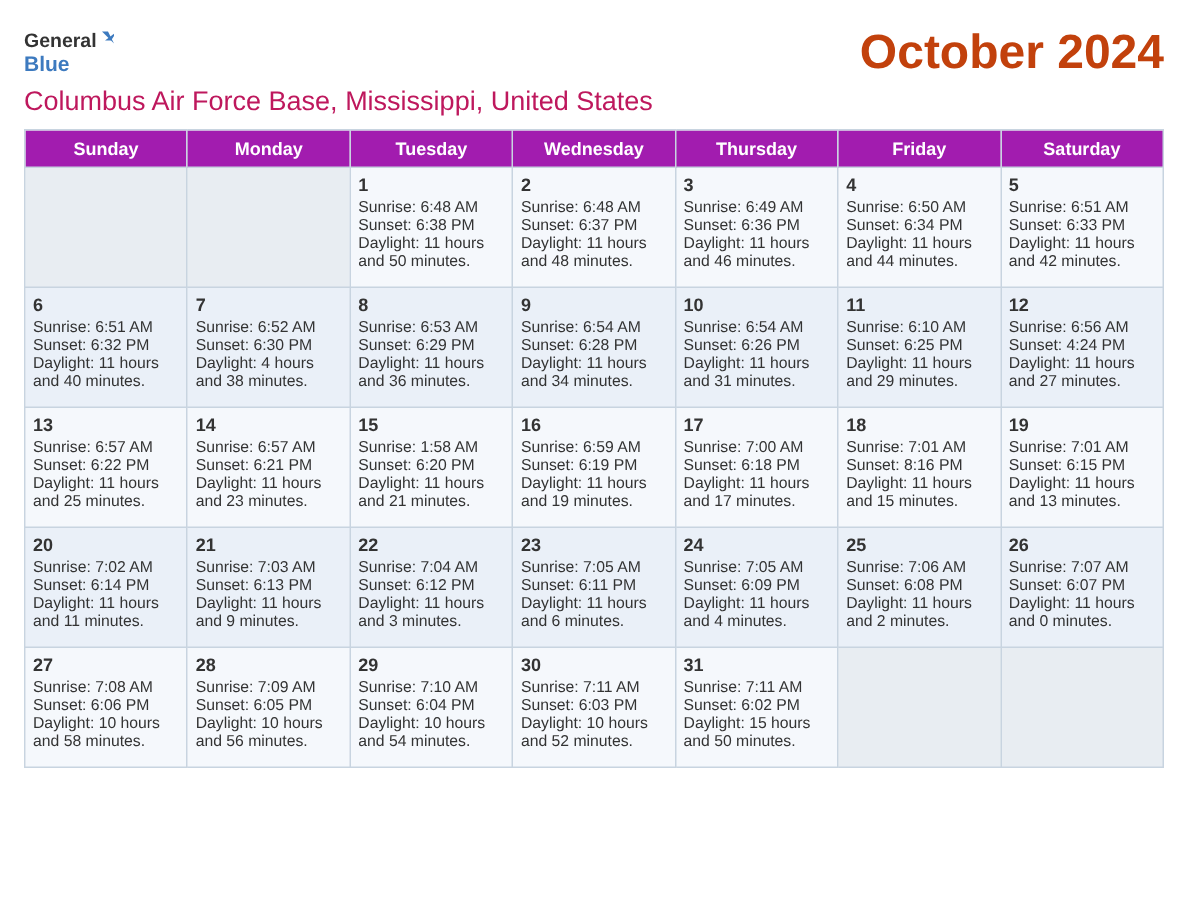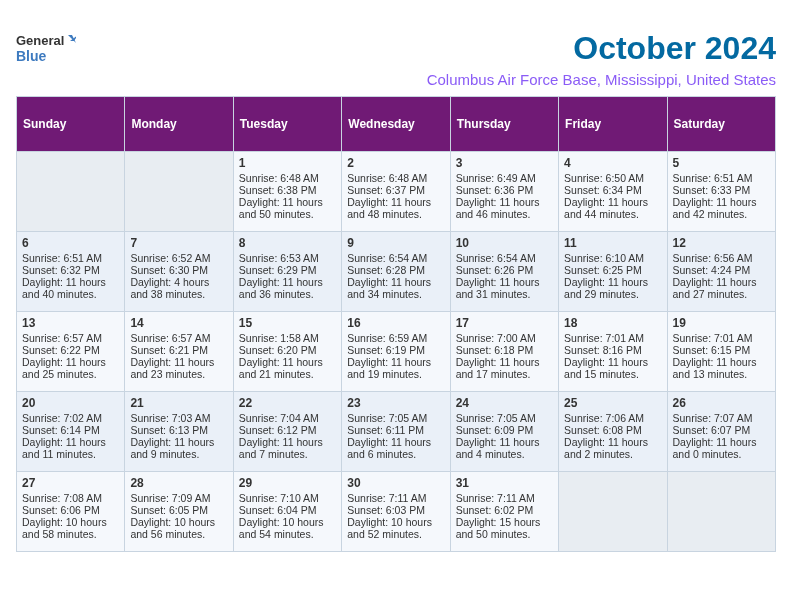--- a/index.html
+++ b/index.html
@@ -8,51 +8,50 @@
       background: #fff;
       width: 792px;
       min-height: 612px;
       padding: 16px;
     }
     .header {
       display: flex;
       justify-content: space-between;
       align-items: flex-end;
       margin-bottom: 4px;
-      margin-top: 14px;
     }
     .logo {
       display: flex;
       align-items: center;
       gap: 4px;
     }
     .title-block {
       text-align: right;
     }
     .month-title {
       font-size: 32px;
       font-weight: bold;
-      color: #0369a1;
+      color: #c2410c;
     }
     .subtitle {
-      font-size: 15px;
-      color: #8b5cf6;
-      text-align: right;
+      font-size: 18px;
+      color: #be185d;
+      text-align: left;
       margin-bottom: 8px;
     }
     table {
       width: 100%;
       border-collapse: collapse;
       font-size: 10.5px;
     }
     thead tr th {
-      background-color: #701a75;
+      background-color: #a21caf;
       color: #fff;
-      text-align: left;
-      padding: 20px 6px;
+      text-align: center;
+      padding: 5px 6px;
       font-size: 12px;
       font-weight: bold;
       border: 1px solid #c8d4e0;
     }
     tbody tr td {
       border: 1px solid #c8d4e0;
       vertical-align: top;
       padding: 4px 5px;
       width: 107px;
       height: 80px;
@@ -238,21 +237,21 @@
         <td>
           <span class="day-num">21</span>
           <div>Sunrise: 7:03 AM</div>
           <div>Sunset: 6:13 PM</div>
           <div>Daylight: 11 hours and 9 minutes.</div>
         </td>
         <td>
           <span class="day-num">22</span>
           <div>Sunrise: 7:04 AM</div>
           <div>Sunset: 6:12 PM</div>
-          <div>Daylight: 11 hours and 7 minutes.</div>
+          <div>Daylight: 11 hours and 3 minutes.</div>
         </td>
         <td>
           <span class="day-num">23</span>
           <div>Sunrise: 7:05 AM</div>
           <div>Sunset: 6:11 PM</div>
           <div>Daylight: 11 hours and 6 minutes.</div>
         </td>
         <td>
           <span class="day-num">24</span>
           <div>Sunrise: 7:05 AM</div>

